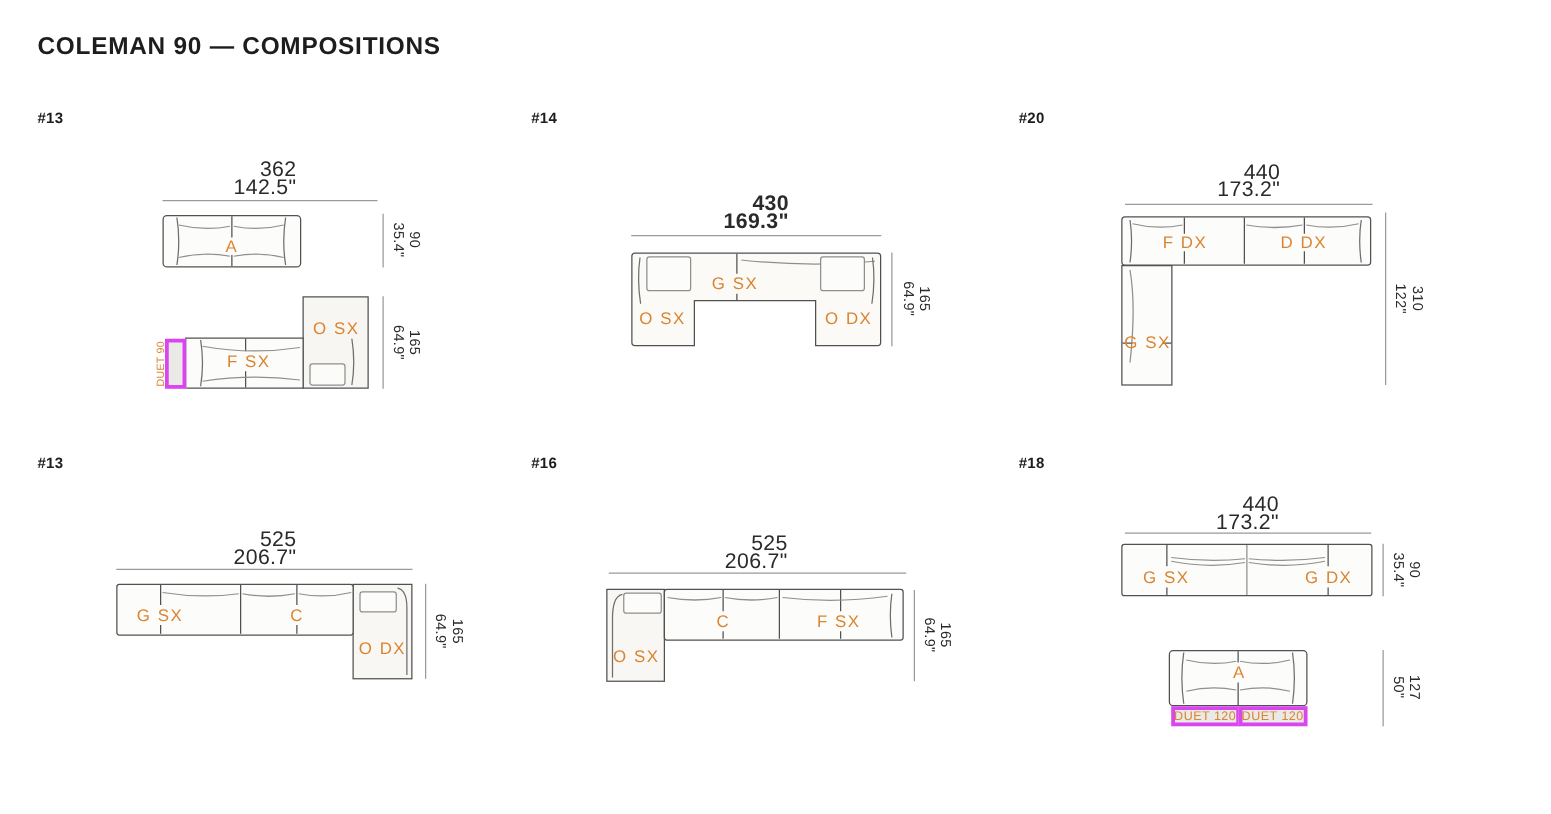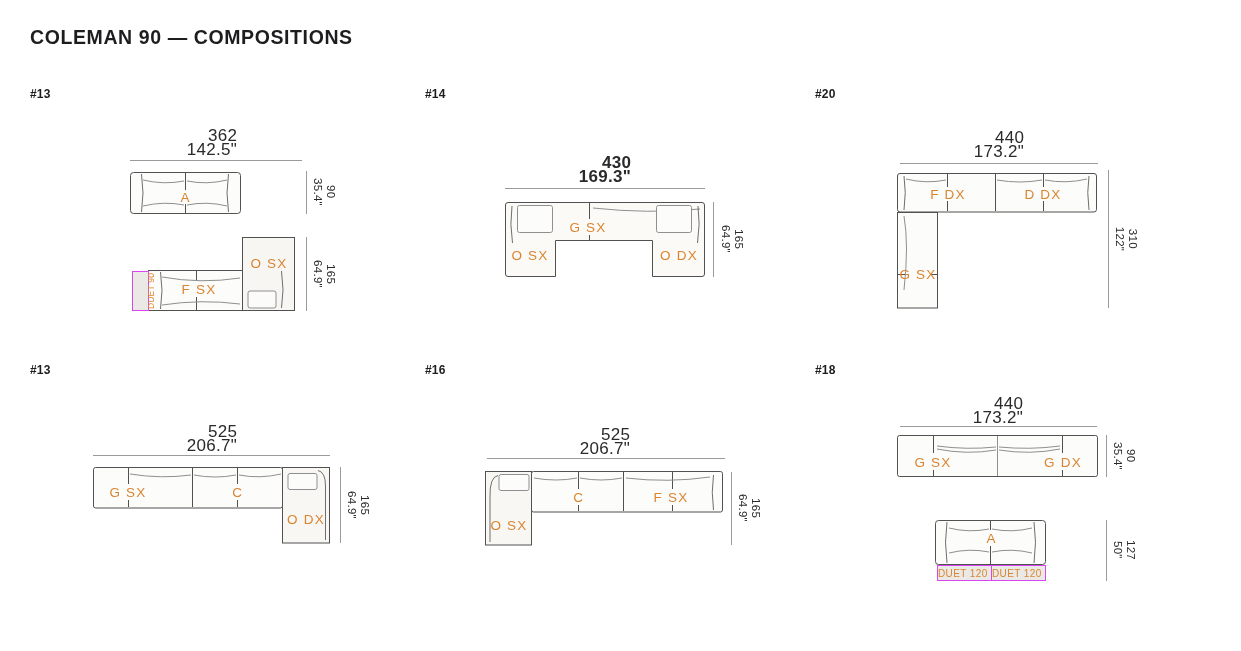--- a/index.html
+++ b/index.html
@@ -27,22 +27,22 @@
     position:absolute; writing-mode:vertical-rl; transform:translateY(-50%);
     text-align:center; font-size:11.5px; color:var(--dimtext); letter-spacing:0.3px;
   }
   .vdim span { display:block; line-height:13px; }
   .mlabel {
     position:absolute; transform:translate(-50%,-50%); color:var(--orange);
     font-size:13.5px; letter-spacing:1.2px; white-space:nowrap;
   }
   .mlabel.single { letter-spacing:0; }
   .duet-box {
-    position:absolute; background:#EAE9E5; border:1px solid #d946ef;
-    display:flex; align-items:center; justify-content:flex-start; box-sizing:border-box;
+    position:absolute; background:#EAE9E5; border:3px solid #d946ef;
+    display:flex; align-items:center; justify-content:flex-end; box-sizing:border-box;
   }
   .duet-text-v {
     transform:rotate(-90deg); font-size:8.5px; color:var(--orange);
     white-space:nowrap; letter-spacing:0.2px;
   }
   .duet-text-h {
     font-size:10px; color:var(--orange); white-space:nowrap; letter-spacing:0.4px;
   }
 </style>
 </head>

